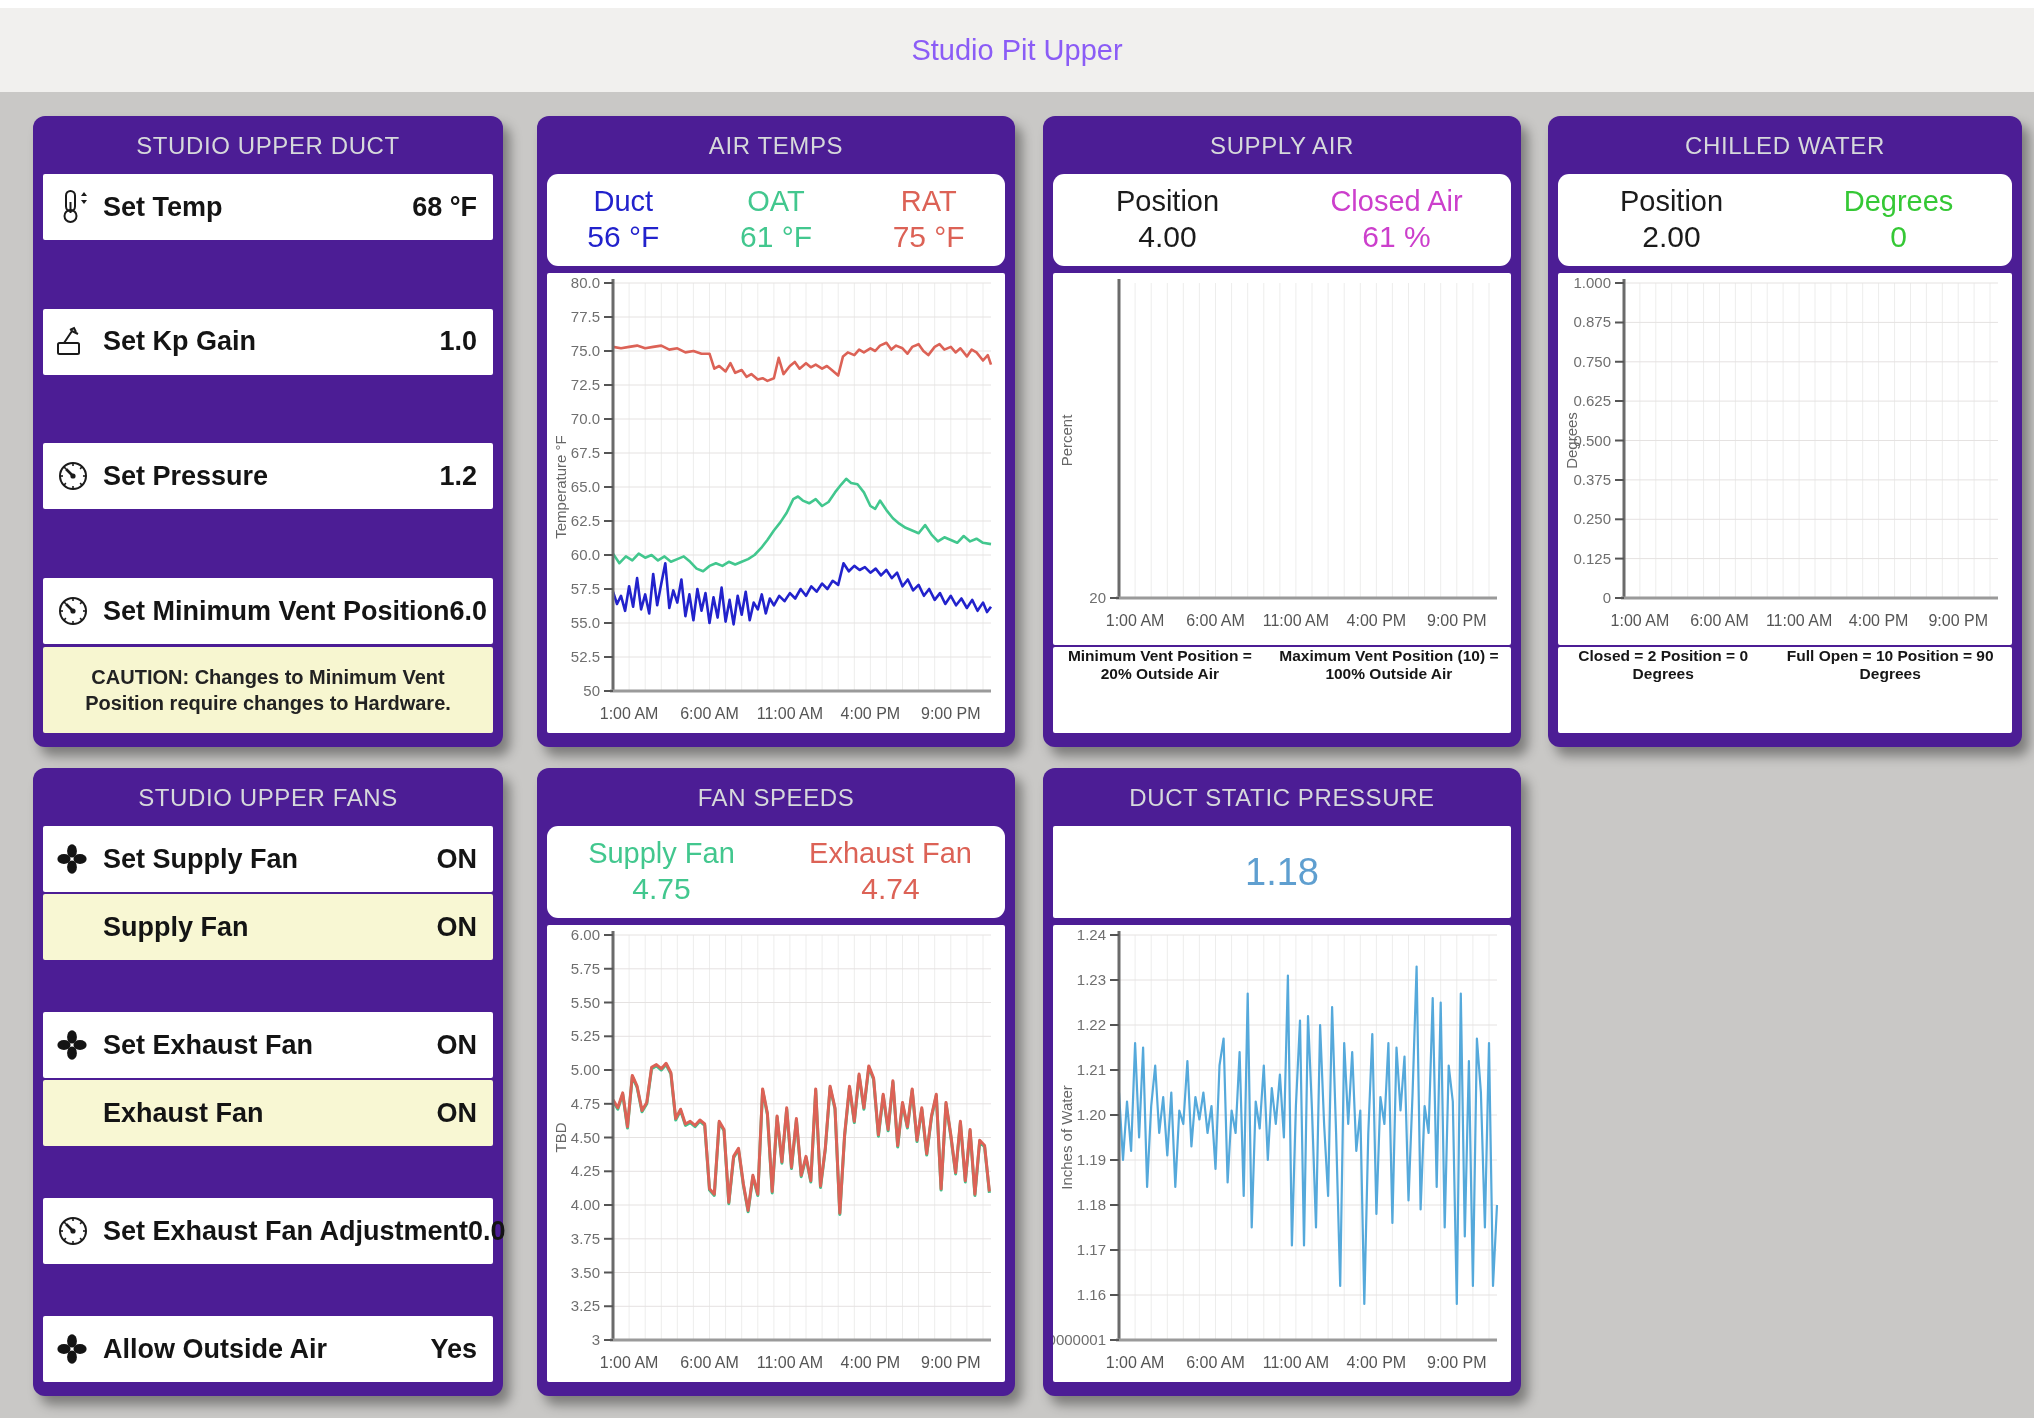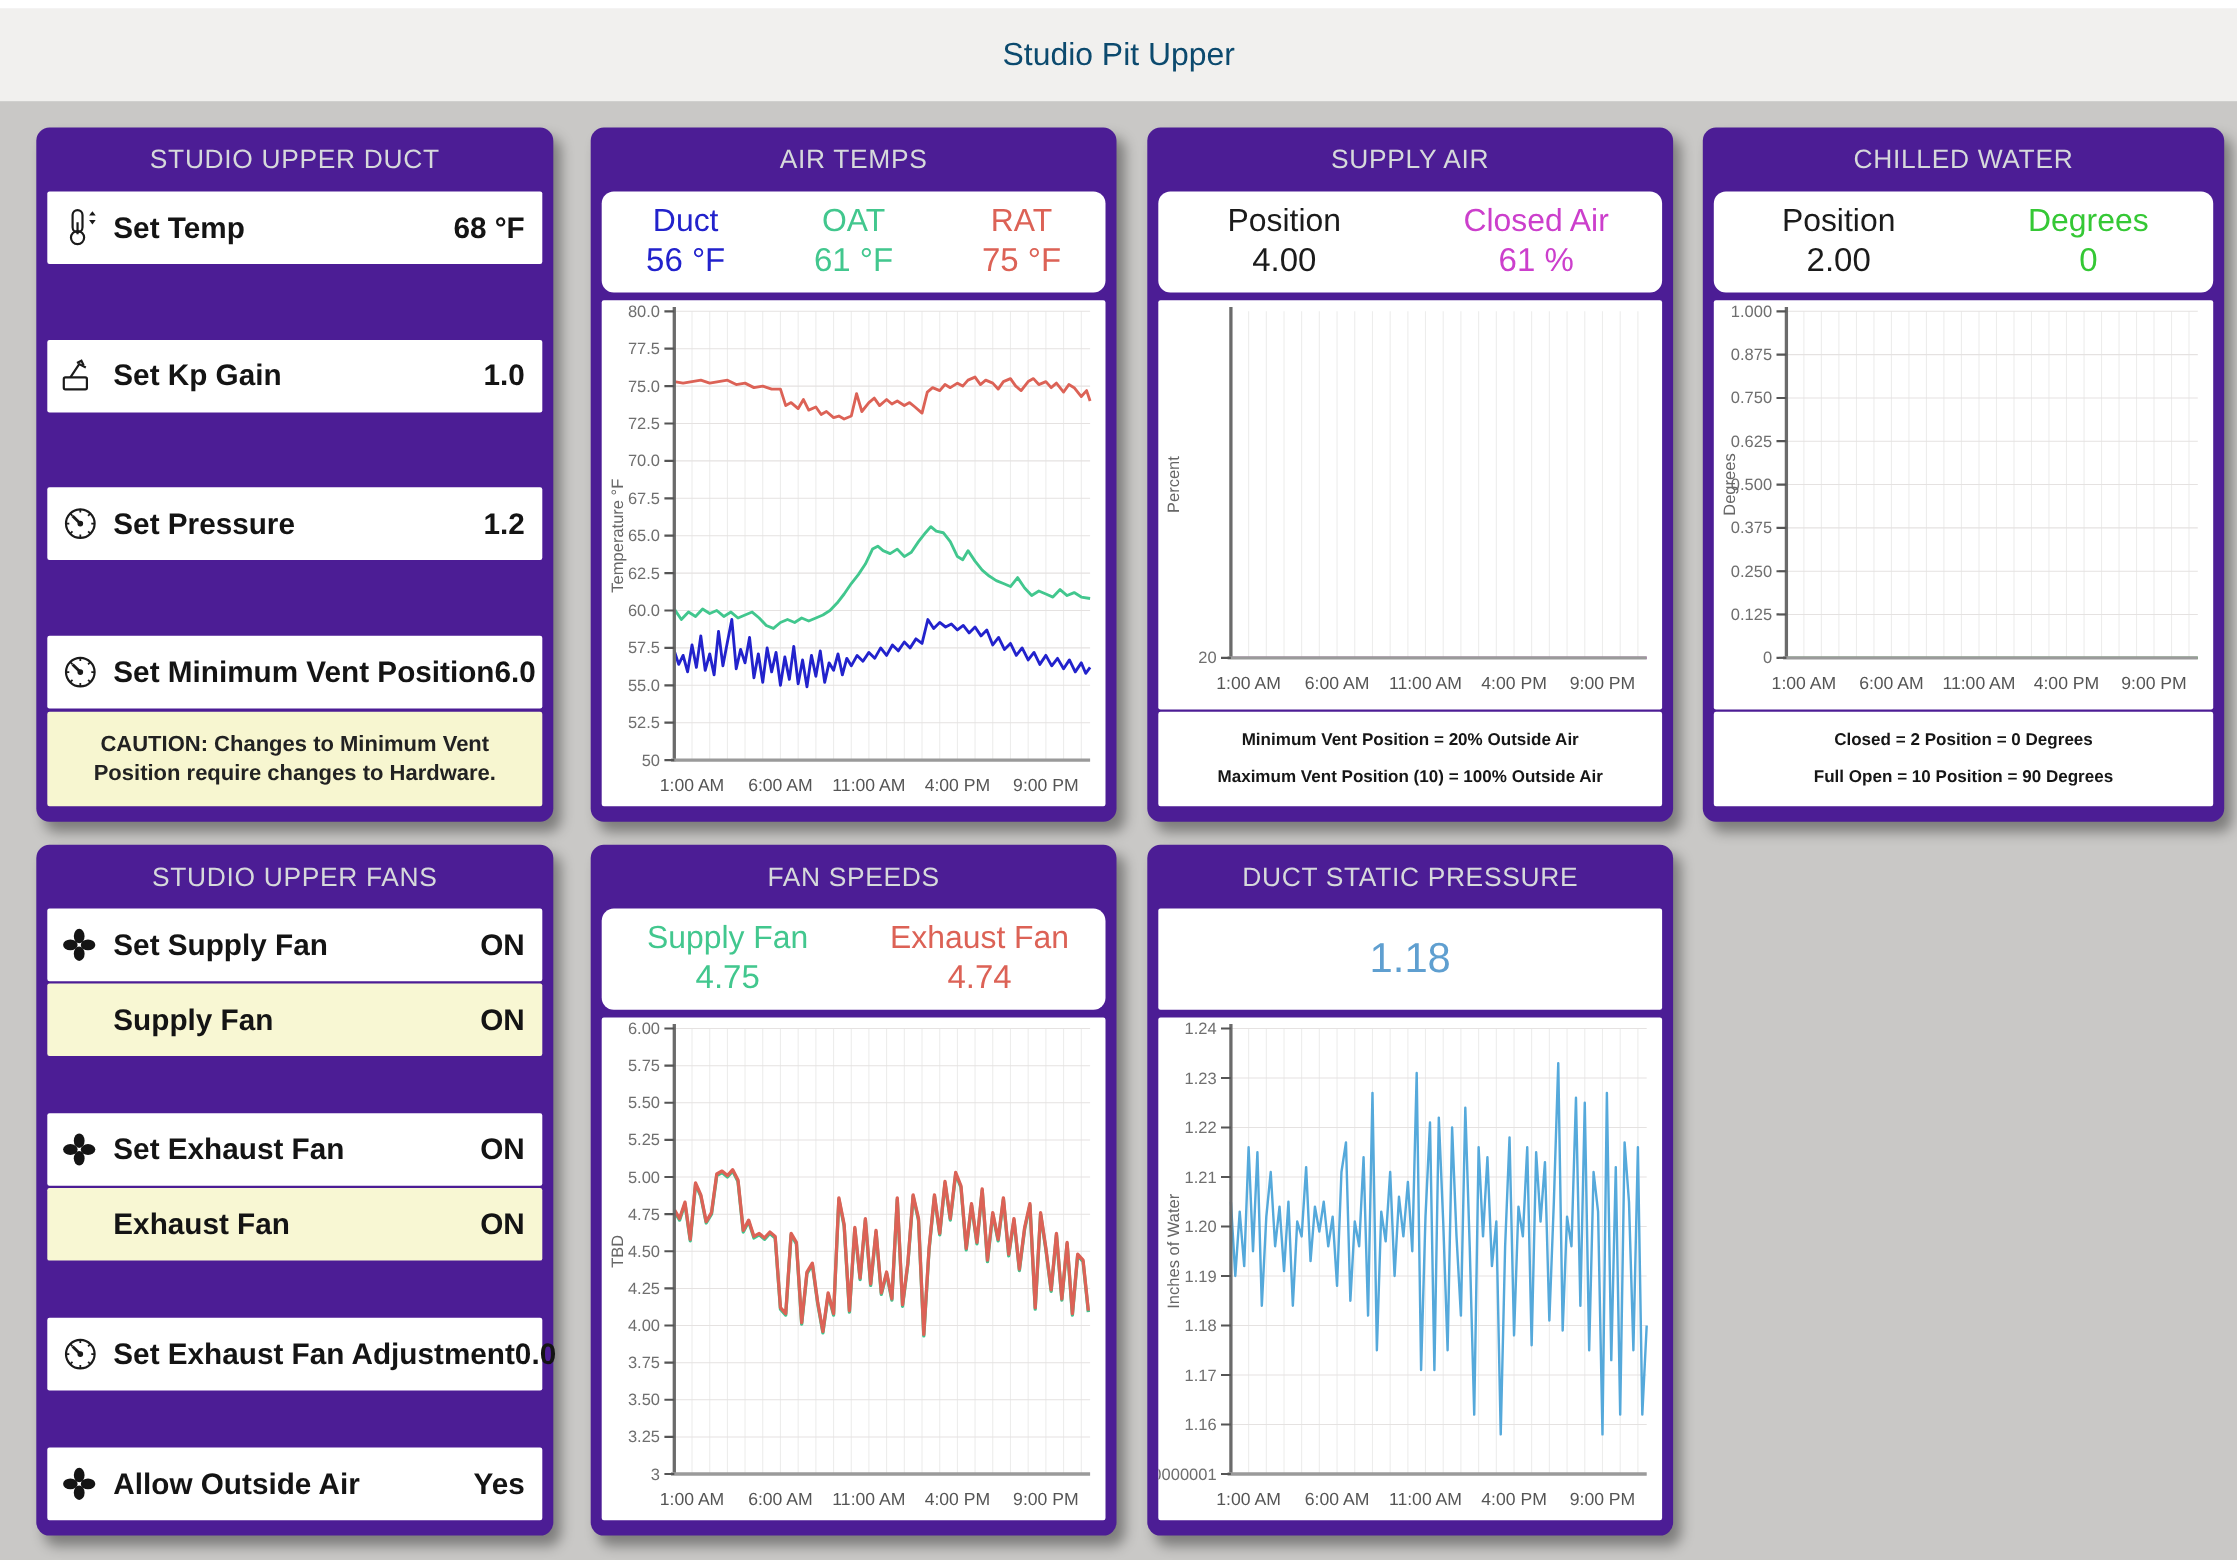--- a/index.html
+++ b/index.html
@@ -1,19 +1,19 @@
 <!DOCTYPE html>
 <html><head>
 <meta charset="utf-8">
 <style>
   html,body{margin:0;padding:0;background:#c9c8c6;font-family:"Liberation Sans",sans-serif;}
   .stage{position:relative;width:2034px;height:1418px;background:#c9c8c6;overflow:hidden;}
   .topstrip{position:absolute;left:0;top:0;width:100%;height:8px;background:#ffffff;}
   .titlebar{position:absolute;left:0;top:8px;width:100%;height:84px;background:#f1f0ee;display:flex;align-items:center;justify-content:center;}
-  .titlebar span{font-size:29px;color:#0c4a6e;font-weight:500;}
+  .titlebar span{font-size:29px;color:#8b5cf6;font-weight:500;}
   .panel{position:absolute;background:#4c1d95;border-radius:12px;box-shadow:7px 9px 12px rgba(0,0,0,.38);
          padding:0 10px 14px 10px;display:flex;flex-direction:column;box-sizing:border-box;}
   .panel h2{color:#d6d9db;text-align:center;font-size:24px;font-weight:400;letter-spacing:.6px;margin:16px 0 14px 0;flex:none;}
   .box{background:#ffffff;border-radius:2px;}
   
   .crow{height:66px;background:#fff;border-radius:2px;display:flex;align-items:center;
         padding:0 16px 0 12px;font-size:27px;font-weight:700;color:#141414;flex:none;}
   .crow .ico{width:40px;height:38px;flex:none;display:flex;align-items:center;margin-right:8px;}
   .crow .lbl{flex:1;white-space:nowrap;}
   .crow .val{white-space:nowrap;}
@@ -22,21 +22,21 @@
   .caution{margin-top:3px;background:#f7f6d0;border-radius:2px;min-height:78px;display:flex;align-items:center;justify-content:center;
            text-align:center;font-size:20px;font-weight:700;color:#222;padding:4px 26px;flex:none;line-height:1.3;}
   
   .legend{height:92px;margin-bottom:7px;display:flex;align-items:center;flex:none;border-radius:11px;}
   .leg{flex:1;text-align:center;}
   .leg .lname{font-size:29px;font-weight:500;line-height:1.15;}
   .leg .lval{font-size:30px;font-weight:500;line-height:1.2;}
   .bigval{height:92px;margin-bottom:7px;display:flex;align-items:center;justify-content:center;
           font-size:38px;font-weight:500;flex:none;}
   .chart{flex:1;background:#fff;border-radius:2px;position:relative;overflow:hidden;}
-  .notes{margin-top:2px;height:86px;display:flex;flex-direction:column;justify-content:space-evenly;flex:none;}
+  .notes{margin-top:2px;height:86px;display:flex;flex-direction:row;justify-content:space-evenly;flex:none;}
   .notes div{text-align:center;font-size:15.5px;font-weight:700;color:#161616;}
   svg text{font-family:"Liberation Sans",sans-serif;}
 </style>
 </head>
 <body>
 
 <div class="stage">
   <div class="topstrip"></div>
   <div class="titlebar">
     <span>Studio Pit Upper</span>

